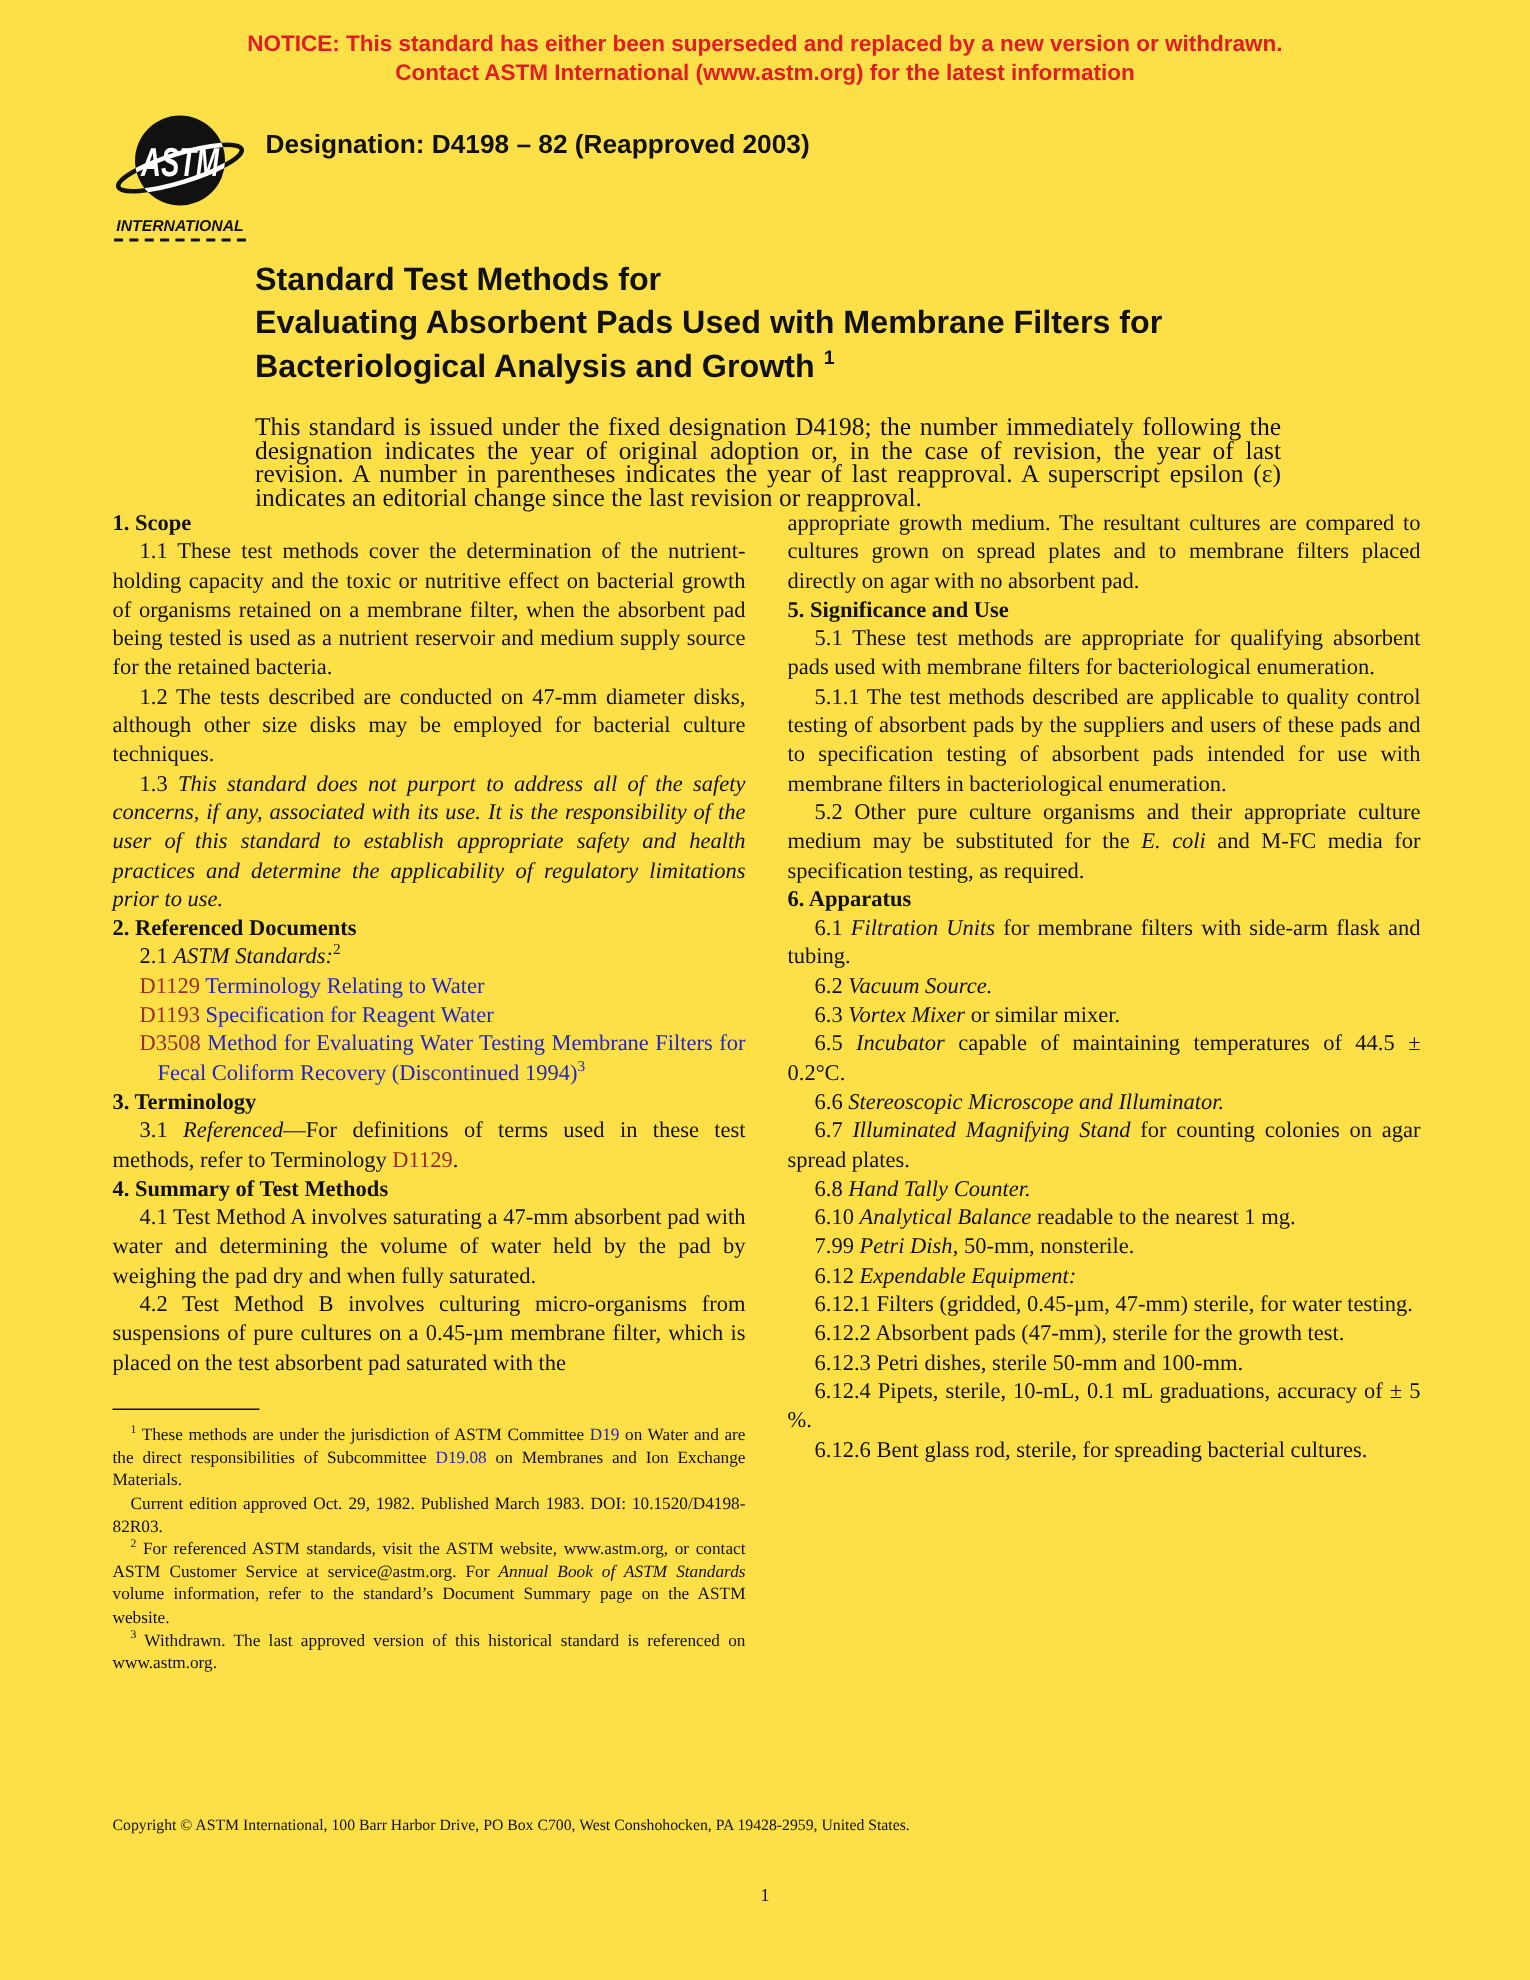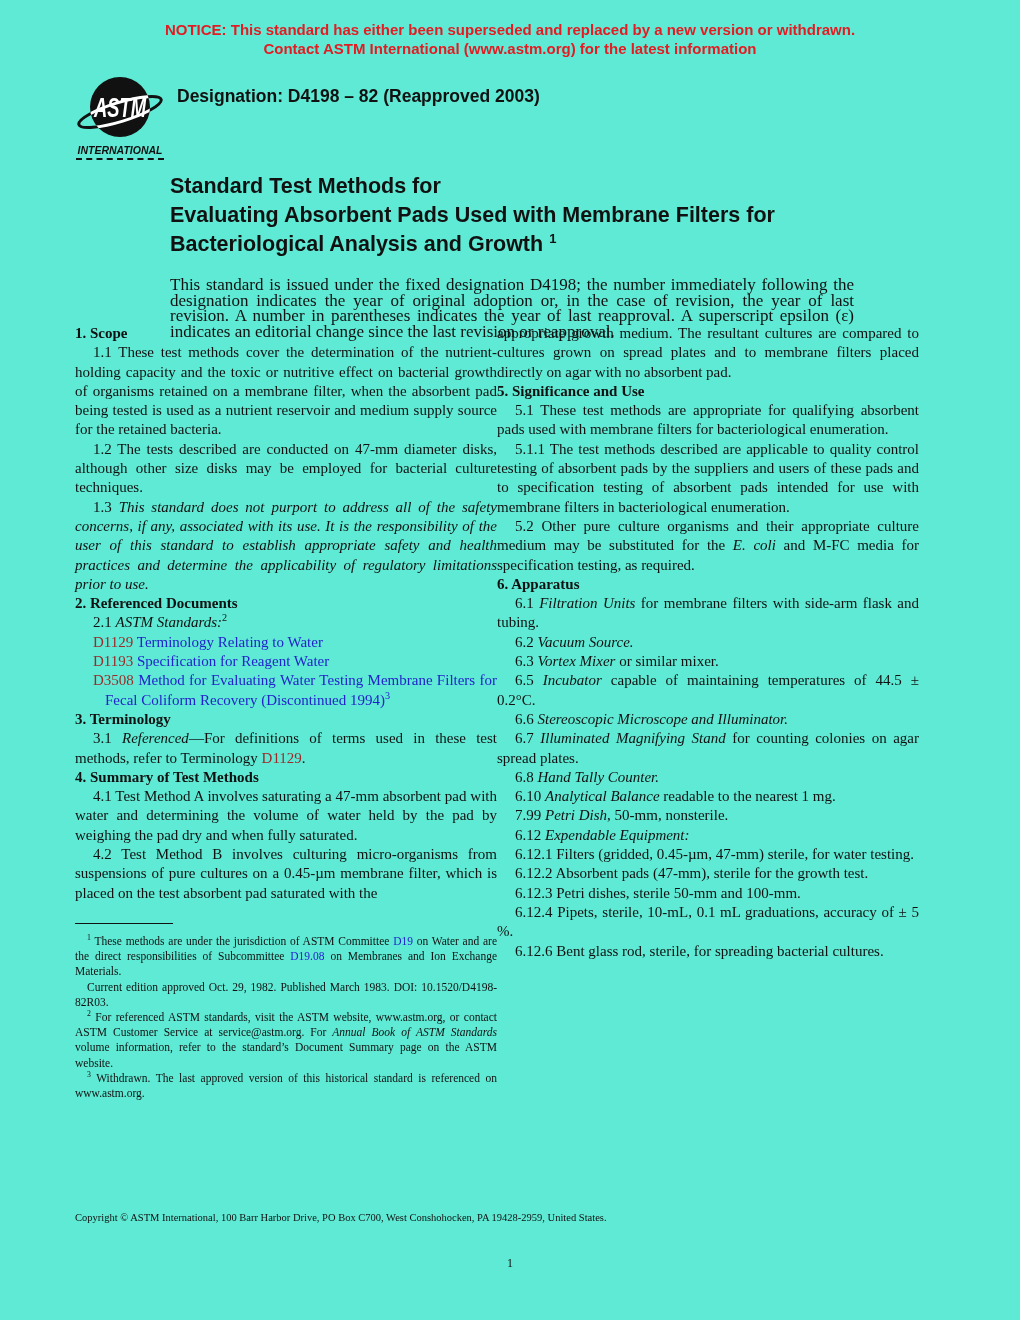--- a/index.html
+++ b/index.html
@@ -3,21 +3,21 @@
 <meta charset="utf-8">
 <style>
   :root{
     --notice-red:#e31c23;
     --link-blue:#2323cc;
     --doc-red:#9c2b2b;
     --ink:#111;
   }
   html,body{margin:0;padding:0;background:#ffffff;}
   .page{
-    position:relative;width:1020px;height:1320px;background:#5eead4;
+    position:relative;width:1020px;height:1320px;background:#fde047;
     font-family:"Liberation Serif", serif;color:var(--ink);overflow:hidden;text-decoration:underline;
   }
   .notice{
     position:absolute;top:20px;left:0;right:0;text-align:center;
     font-family:"Liberation Sans", sans-serif;font-weight:bold;
     font-size:15px;line-height:19px;color:var(--notice-red);
   }
   .logo{position:absolute;left:76px;top:76px;width:88px;text-align:center;}
   .logo-intl{
     font-family:"Liberation Sans", sans-serif;font-weight:bold;font-style:italic;
@@ -31,21 +31,21 @@
   }
   .title-block{position:absolute;left:170px;top:172px;width:684px;}
   .doc-title{
     margin:0;font-family:"Liberation Sans", sans-serif;font-weight:bold;
     font-size:21.5px;line-height:29px;color:#111;
   }
   .doc-title sup{font-size:13px;line-height:0;}
   .issued{
     margin:18px 0 14px 0;font-size:17px;line-height:15.5px;text-align:justify;color:#111;
   }
-  .columns{position:absolute;left:75px;top:324px;width:872px;display:flex;}
+  .columns{position:absolute;left:75px;top:340px;width:872px;display:flex;gap:28px;}
   .col{width:422px;font-size:15px;line-height:19.3px;text-align:justify;}
   .col > :first-child{margin-top:0;}
   .sec-h{font-size:15px;font-weight:bold;margin:14px 0 5px 0;line-height:19.3px;}
   .col p{margin:0;}
   .ind{text-indent:18px;}
   .ref{padding-left:30px;text-indent:-12px;}
   sup{line-height:0;font-size:0.68em;}
   .i{font-style:italic;}
   .link{color:var(--link-blue);}
   .docnum{color:var(--doc-red);}

